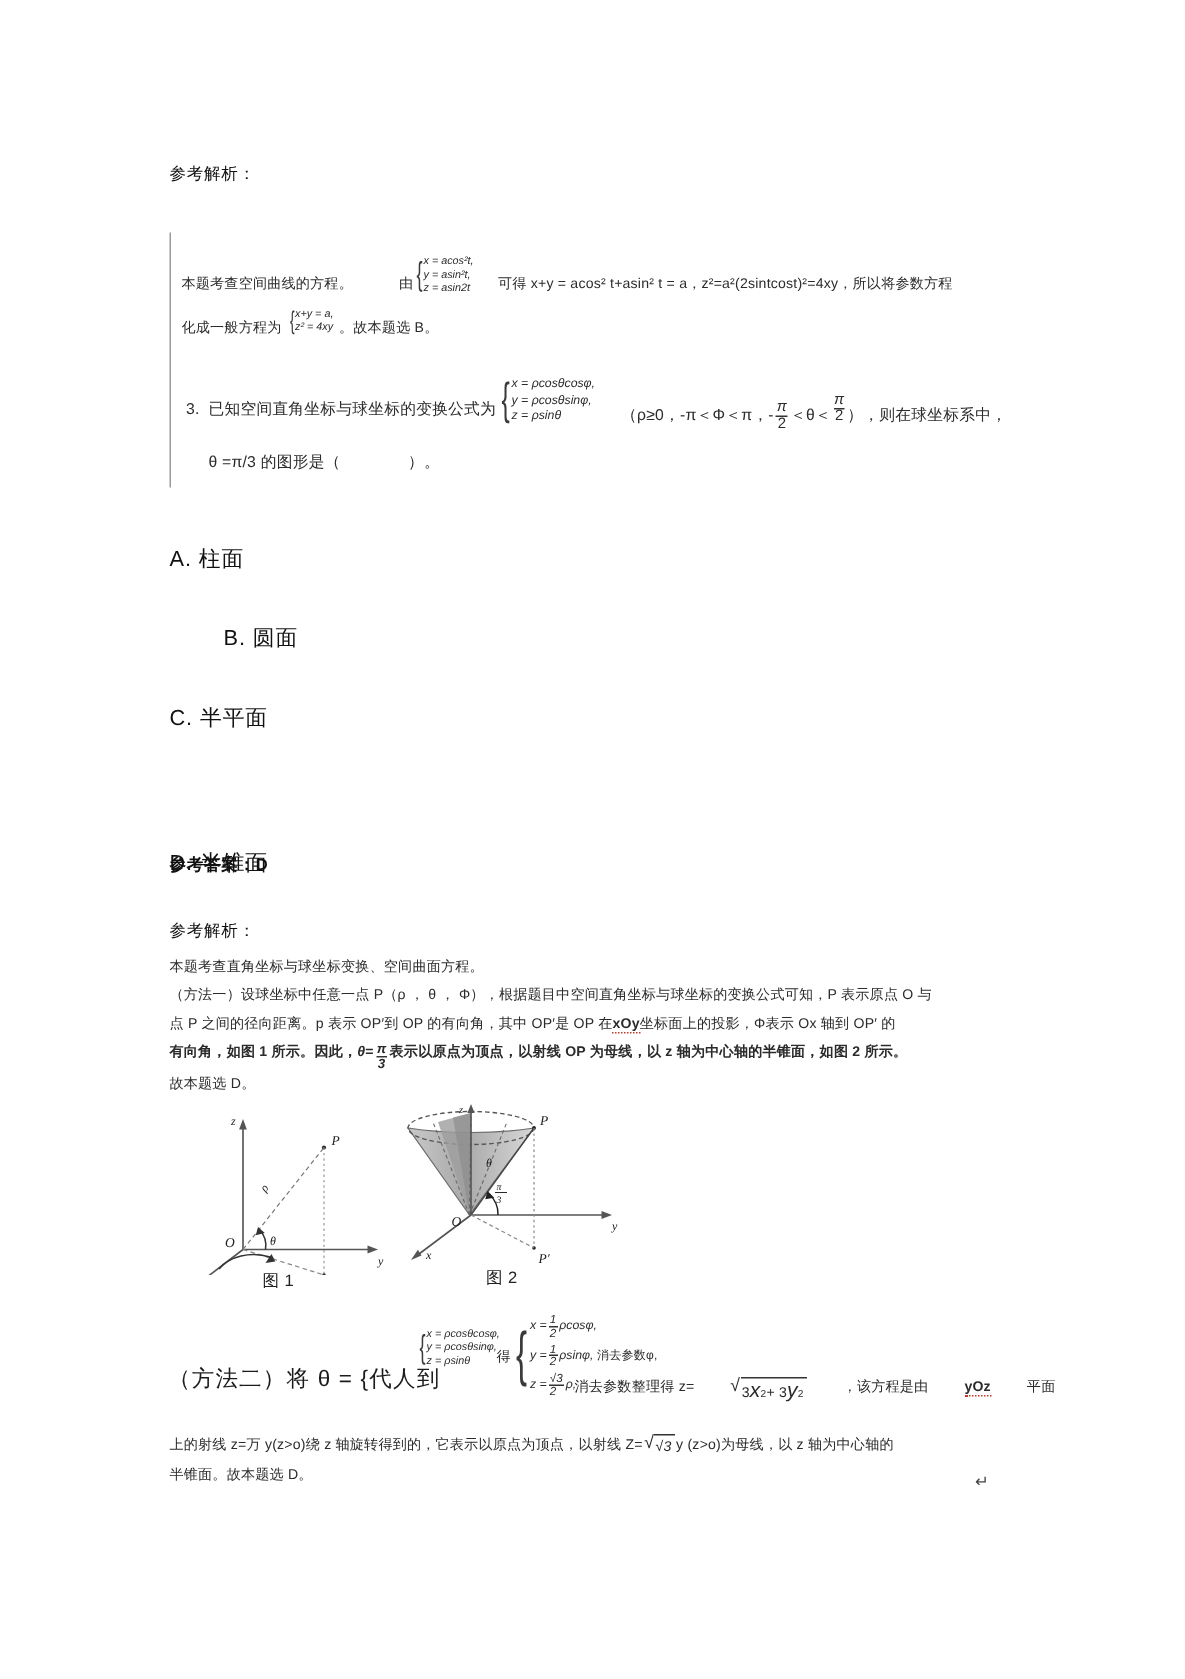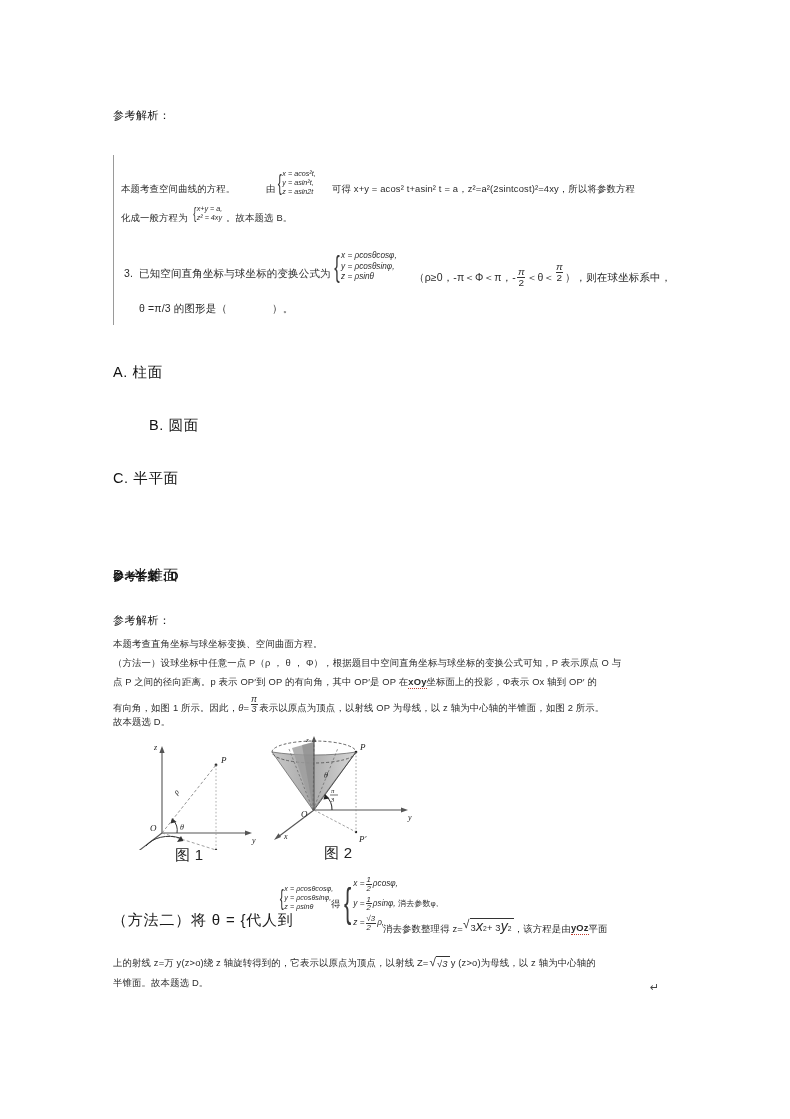--- a/index.html
+++ b/index.html
@@ -121,21 +121,21 @@
   .pilcrow {
     position: absolute;
     font-size: 11px;
     color: #444;
   }
 
   
   .figwrap { position: absolute; }
   .figcap {
     position: absolute;
-    font-size: 15px;
+    font-size: 11px;
     color: #222;
     white-space: nowrap;
     letter-spacing: .3px;
   }
   svg { display: block; }
 </style>
 </head>
 <body>
 
 <div class="page">
@@ -222,21 +222,21 @@
     <div class="ln" style="left:0px; top:38px; display:flex; align-items:baseline;">
       <span>点 P 之间的径向距离。p 表示 OP</span>
       <span>′</span>
       <span> 到 OP 的有向角，其中 OP</span>
       <span>′</span>
       <span> 是 OP 在 </span>
       <span class="squig">xOy</span>
       <span> 坐标面上的投影，Φ表示 Ox 轴到 OP′ 的</span>
     </div>
 
-    <div class="ln" style="left:0px; top:57px; display:flex; align-items:flex-end;">
+    <div class="ln" style="left:0px; top:57px; display:flex; align-items:flex-start;font-weight:bold;">
       <span>有向角，如图 1 所示。因此，</span>
       <span class="ital">θ</span>
       <span>=</span>
       <span class="frac">
         <span class="num ital">π</span>
         <span class="den ital">3</span>
       </span>
       <span>表示以原点为顶点，以射线 OP 为母线，以 z 轴为中心轴的半锥面，如图 2 所示。</span>
     </div>
 
@@ -378,21 +378,21 @@
           </span>
           <span>ρ,</span>
         </span>
       </span>
     </div>
 
     <div class="ln tiny" style="left:285px; top:20px;">消去参数φ,</div>
 
     <div class="ln big" style="left:-1px; top:36px;">（方法二）将 θ = {代人到</div>
 
-    <div class="ln" style="left:270px; top:40px; display:flex; align-items:flex-end;">
+    <div class="ln" style="left:270px; top:40px; display:flex; align-items:flex-start;gap:24px;">
       <span>消去参数整理得 z=</span>
       <span class="sqrt">
         <span class="rad">√</span>
         <span class="body" style="display:flex; align-items:baseline;">
           <span>3</span>
           <span class="ital" style="font-size:14px;">x</span>
           <span class="sup">2</span>
           <span>+ 3</span>
           <span class="ital" style="font-size:14px;">y</span>
           <span class="sup">2</span>

